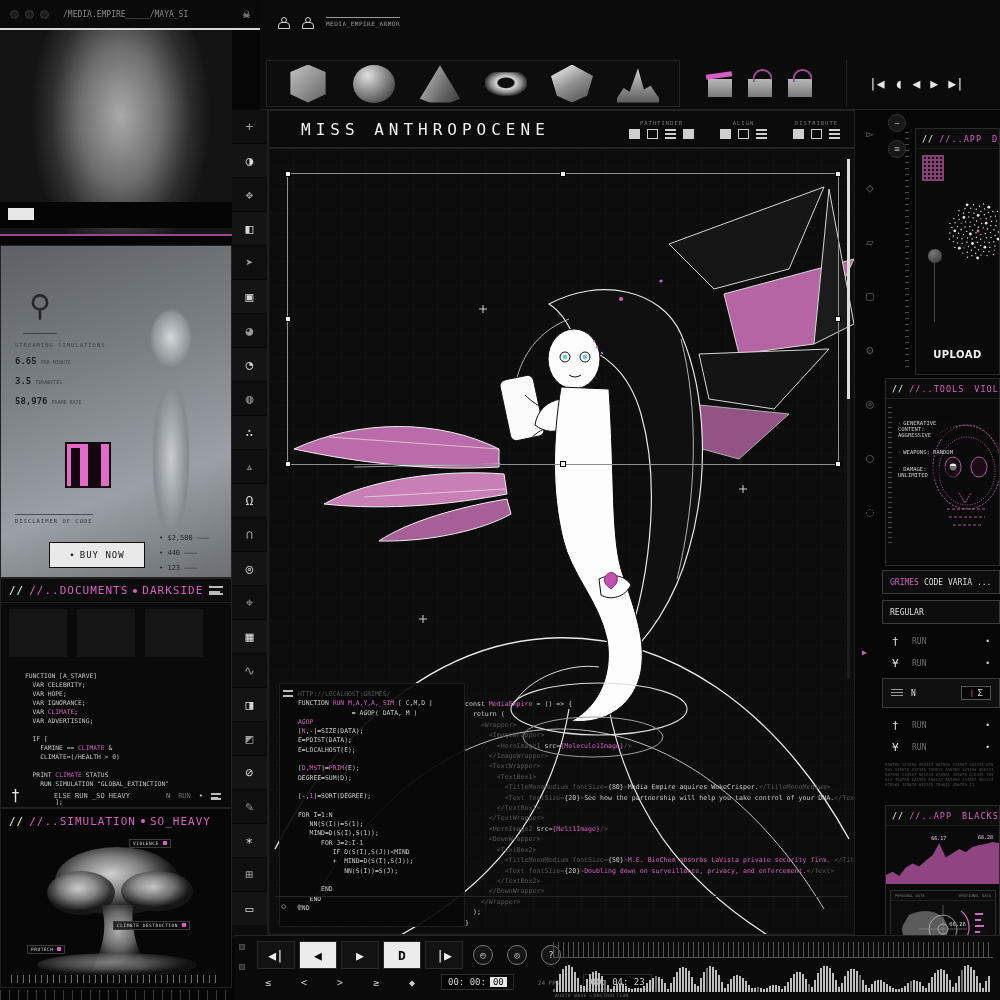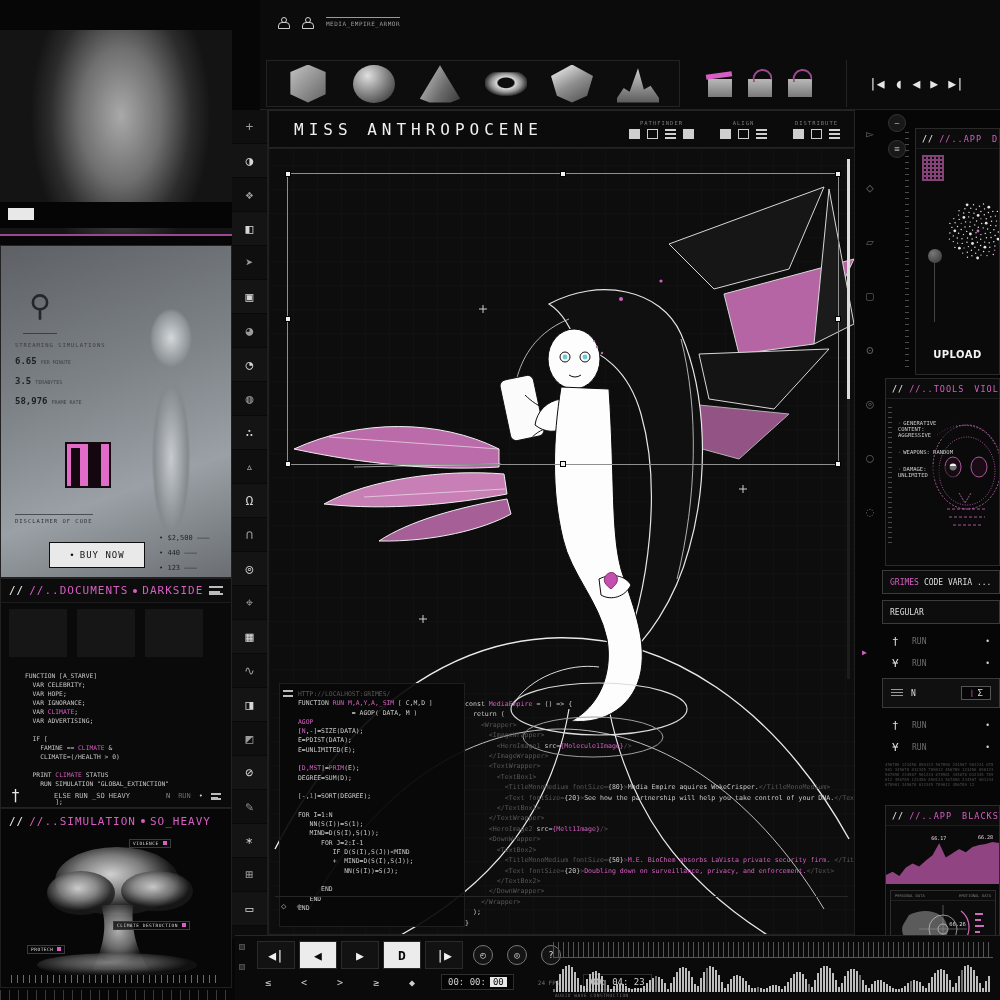--- a/index.html
+++ b/index.html
@@ -38,21 +38,21 @@
   .sh-icosa{background:linear-gradient(150deg,#cfcfcf 20%,#8f8f8f 50%,#4a4a4a);clip-path:polygon(50% 0,100% 30%,86% 82%,50% 100%,14% 82%,0 30%)}
   .sh-terrain{background:linear-gradient(180deg,#d9d9d9,#5b5b5b);clip-path:polygon(0 88%,16% 62%,30% 72%,50% 10%,64% 66%,80% 56%,100% 88%,100% 100%,0 100%)}
   .boxrow{display:flex;gap:16px;margin-left:28px}
   .boxico{width:24px;height:18px;background:linear-gradient(180deg,#b9b9b9,#7a7a7a);position:relative;margin-top:8px}
   .boxico:before{content:"";position:absolute;left:-2px;top:-6px;width:26px;height:5px;background:var(--pk);transform:rotate(-8deg)}
   .boxico.arc:before{background:none;border:2px solid var(--pkd);border-bottom:none;border-radius:10px 10px 0 0;height:10px;top:-10px;left:4px;width:16px}
   .ttrans{display:flex;gap:10px;margin-left:34px;border-left:1px solid #232323;padding-left:22px;height:47px;align-items:center}
   .ttbtn{color:#e6e6e6;font-size:13px}
   
   .chead{left:268px;top:110px;width:587px;height:38px;background:#0b0b0b;border:1px solid #242424;display:flex;align-items:center}
-  .ctitle{font-size:16px;letter-spacing:5px;color:#f0f0f0;padding-left:25px}
+  .ctitle{font-size:16px;letter-spacing:5px;color:#f0f0f0;padding-left:32px}
   .groups{margin-left:auto;display:flex;gap:26px;padding-right:14px}
   .grp{text-align:center}
   .grp .gl{font-size:5.5px;color:#7a7a7a;letter-spacing:1px}
   .grp .gi{display:flex;gap:7px;margin-top:3px}
   .mico{width:11px;height:10px;background:#cfcfcf}
   .mico.o{background:none;border:1px solid #cfcfcf}
   .mico.b{background:repeating-linear-gradient(180deg,#cfcfcf 0 2px,transparent 2px 4px)}
   .canvas{left:268px;top:148px;width:587px;height:787px;background:
     linear-gradient(#0d0d0d,#0d0d0d),
     #0d0d0d;overflow:hidden;border:1px solid #1f1f1f}
@@ -161,20 +161,27 @@
   .wave i{width:2px;background:#bdbdbd}
   .wavelbl{position:absolute;left:320px;top:57px;font-size:4.5px;color:#6f6f6f;letter-spacing:.5px}
   .tpleft{position:absolute;left:4px;top:8px;width:10px;height:46px;display:flex;flex-direction:column;gap:14px}
   .tpleft i{width:6px;height:6px;background:#2e2e2e;border:1px solid #4a4a4a}
 </style>
 </head>
 <body>
 
 <div id="root">
 
+  <div class="p winstrip">
+    <span class="windot"></span>
+    <span class="windot"></span>
+    <span class="windot"></span>
+    <span style="margin-left:8px">/MEDIA.EMPIRE_____/MAYA_SI</span>
+    <span style="margin-left:auto;color:#cfcfcf;font-size:12px">☠</span>
+  </div>
 
   <div class="p photo">
     <div class="film">
         <i></i>
       </div>
   </div>
 
   <div class="p mepanel">
     <div class="mannequin"></div>
     <div class="figico">⚲</div>
@@ -524,21 +531,21 @@
 
     <div class="codeL">
       <span class="ch ham" style="width:10px;height:7px"></span>
       <div id="codeLeft">
           <div class="cl"><span class="c-g">HTTP://LOCALHOST:GRIMES/</span></div>
           <div class="cl"><span class="c-w">FUNCTION </span><span class="c-p">RUN M,A,Y,A,_SIM</span><span class="c-w"> [ C,M,D ]</span></div>
           <div class="cl"><span class="c-w">              = AGOP( DATA, M )</span></div>
           <div class="cl"><span class="c-p">AGOP</span></div>
           <div class="cl"><span class="c-w">[</span><span class="c-p">N</span><span class="c-w">,-]=SIZE(DATA);</span></div>
           <div class="cl"><span class="c-w">E=PDIST(DATA);</span></div>
-          <div class="cl"><span class="c-w">E=UNLIMITED(E);</span></div>
+          <div class="cl"><span class="c-w">E=LOCALHOST(E);</span></div>
           <div class="cl"><span class="c-w"> </span></div>
           <div class="cl"><span class="c-w">[</span><span class="c-p">D,MST</span><span class="c-w">]=</span><span class="c-p">PRIM</span><span class="c-w">(E);</span></div>
           <div class="cl"><span class="c-w">DEGREE=SUM(D);</span></div>
           <div class="cl"><span class="c-w"> </span></div>
           <div class="cl"><span class="c-w">[-,</span><span class="c-p">1</span><span class="c-w">]=SORT(DEGREE);</span></div>
           <div class="cl"><span class="c-w"> </span></div>
           <div class="cl"><span class="c-w">FOR I=1:N</span></div>
           <div class="cl"><span class="c-w">   NN(S(I))=S(1);</span></div>
           <div class="cl"><span class="c-w">   MIND=D(S(I),S(1));</span></div>
           <div class="cl"><span class="c-w">      FOR J=2:I-1</span></div>

